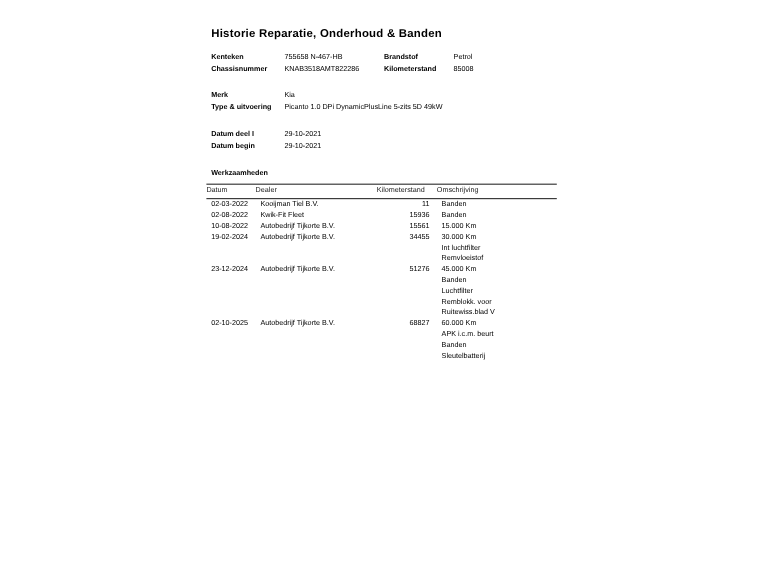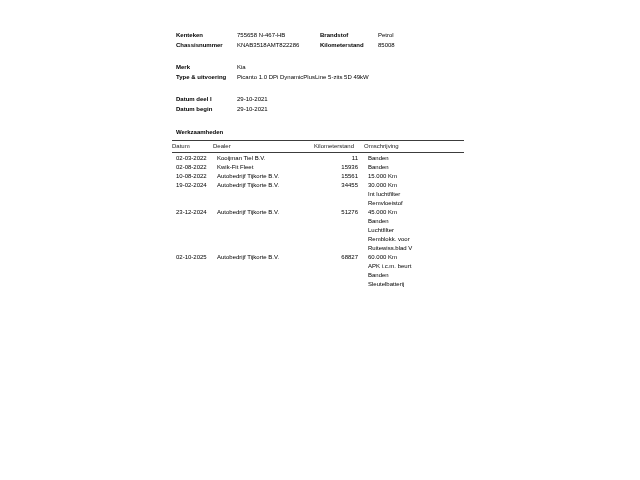--- a/index.html
+++ b/index.html
@@ -71,20 +71,21 @@
   }
   .tbody { padding-top: 1px; }
   .c-km { text-align: right; }
   .c-oms { padding-left: 10px; }
 </style>
 </head>
 <body>
 
 <div class="content">
 
+  <h1 class="doc-title">Historie Reparatie, Onderhoud &amp; Banden</h1>
 
   <section class="info-block grid-4">
     <span class="lbl">Kenteken</span>
     <span class="val">755658 N-467-HB</span>
     <span class="lbl">Brandstof</span>
     <span class="val">Petrol</span>
     <span class="lbl">Chassisnummer</span>
     <span class="val">KNAB3518AMT822286</span>
     <span class="lbl">Kilometerstand</span>
     <span class="val">85008</span>

